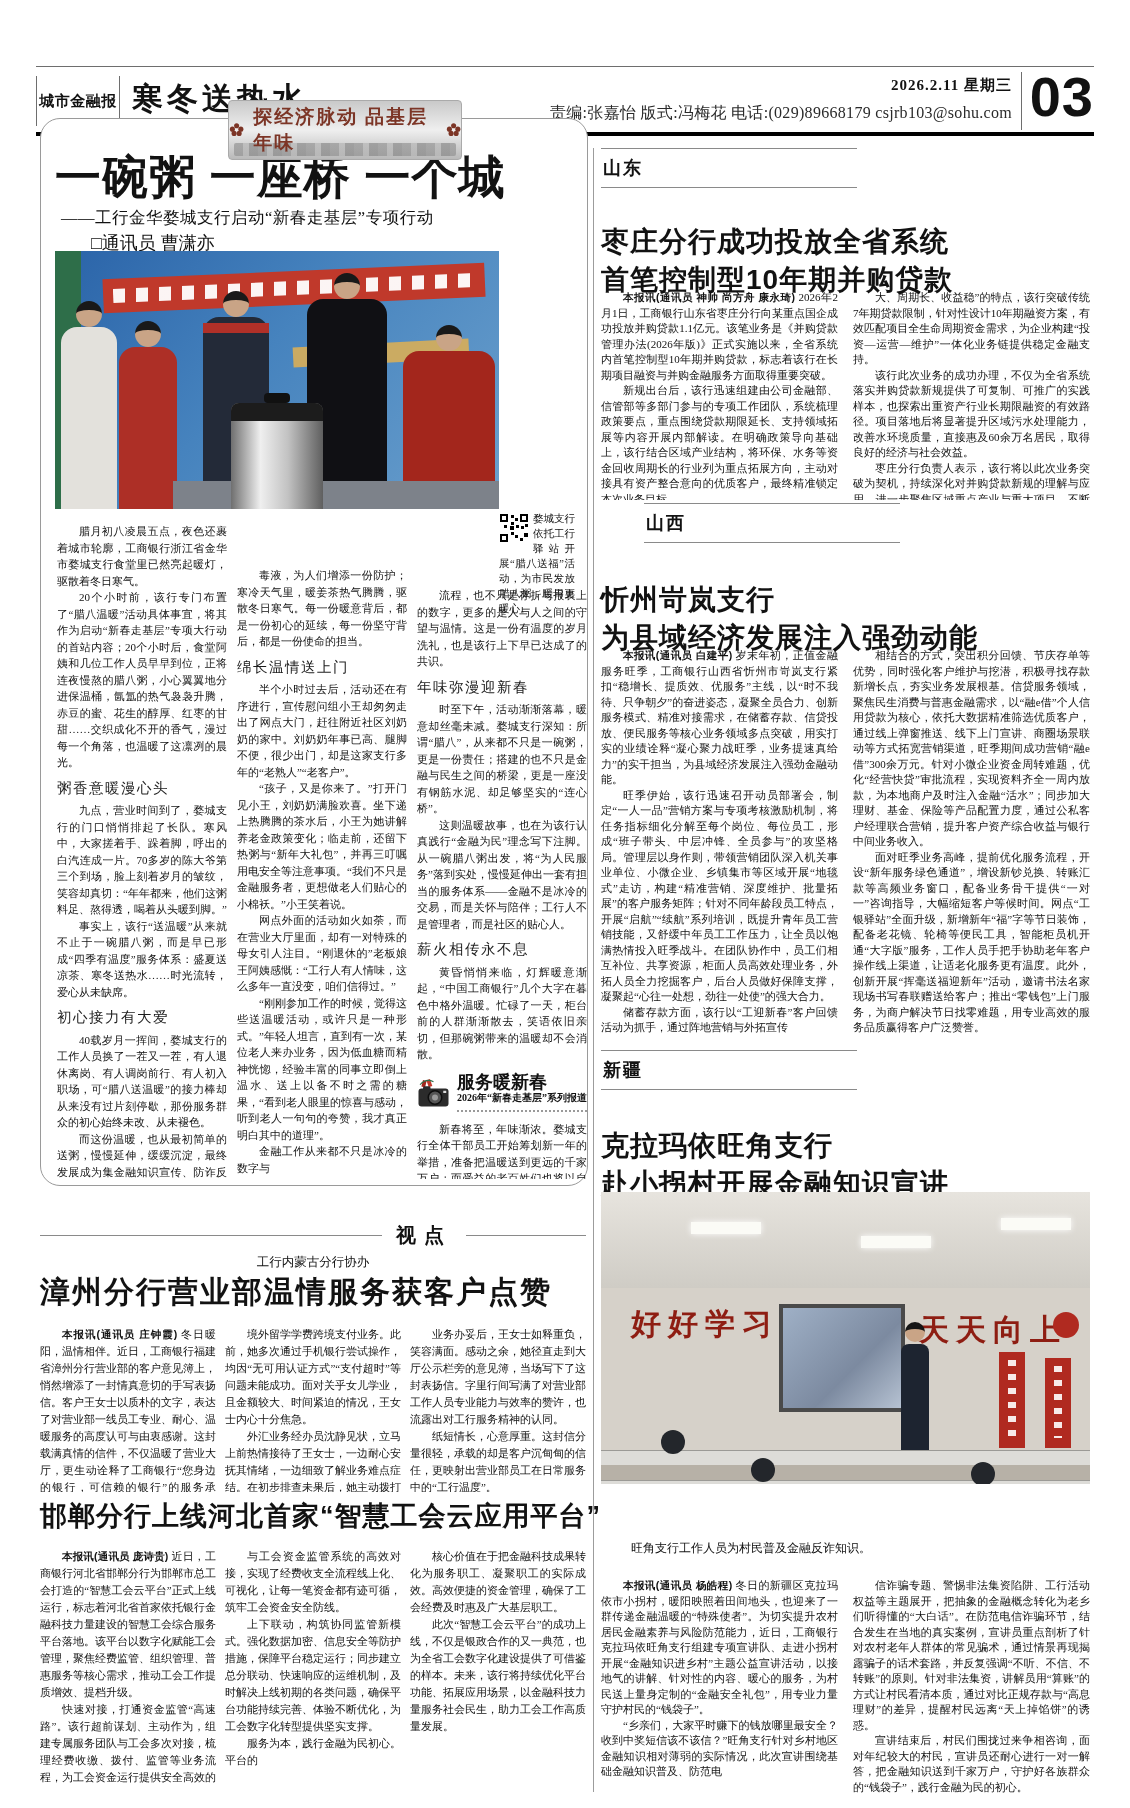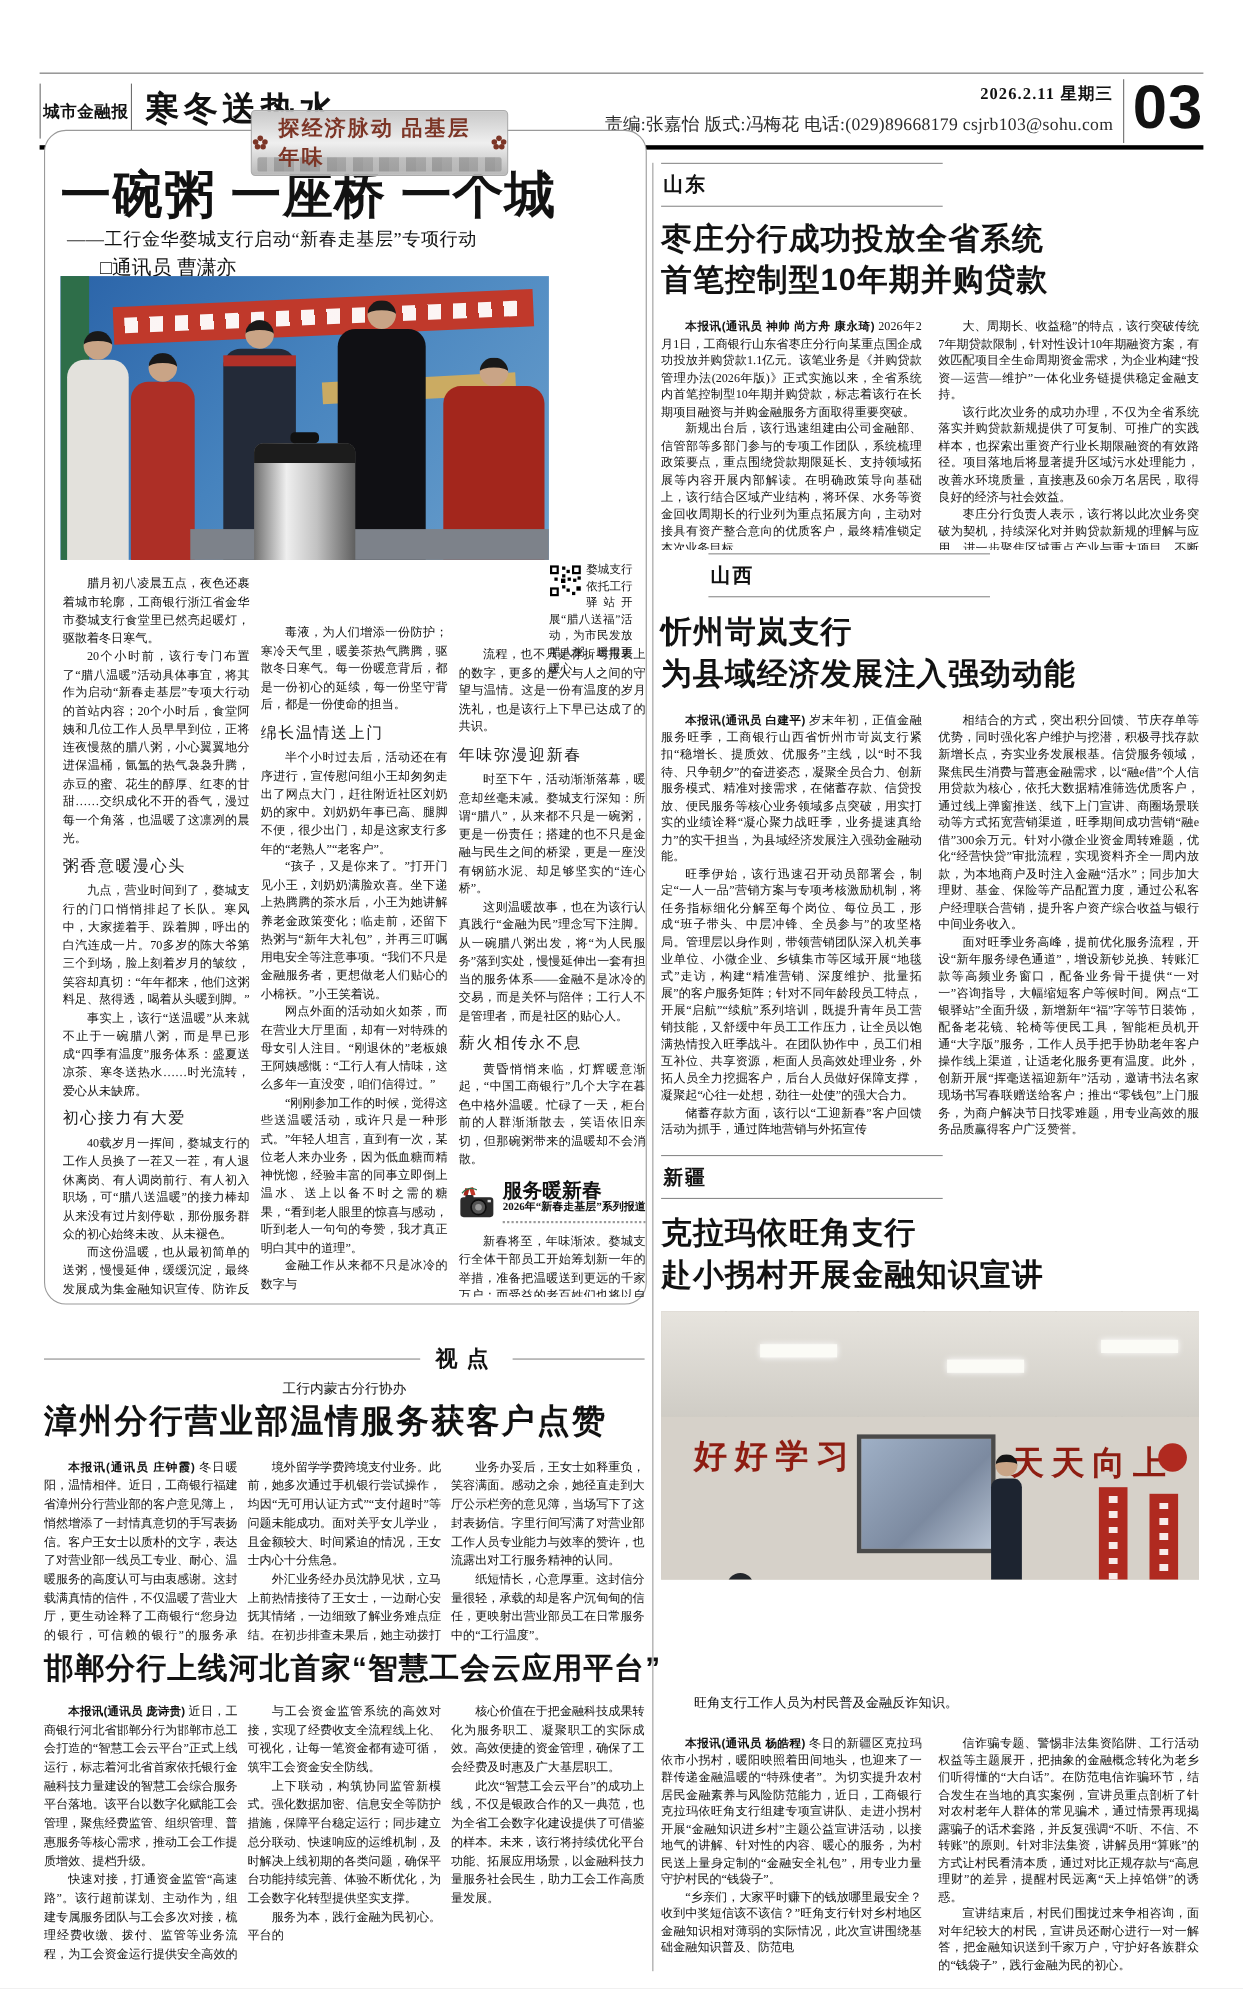--- a/index.html
+++ b/index.html
@@ -68,24 +68,24 @@
   .vp-sub{position:absolute;left:40px;top:1254px;width:546px;text-align:center;font-size:12.5px;}
   .vp-headline{position:absolute;left:40px;top:1272px;font-size:30px;font-weight:bold;letter-spacing:2px;white-space:nowrap;}
   .tri-body{position:absolute;left:40px;width:548px;display:flex;gap:9px;}
   .tri-col{width:176px;overflow:hidden;font-size:11px;line-height:17px;}
   .vp-body{top:1326px;height:166px;}
   .hd-headline{position:absolute;left:40px;top:1498px;font-size:27px;font-weight:bold;letter-spacing:1px;white-space:nowrap;}
   .hd-body{top:1548px;height:238px;}
   
   .r-label{position:absolute;left:601px;width:252px;border-top:1px solid #8a8a8a;border-bottom:1px solid #8a8a8a;
            padding:7px 2px;font-size:18px;font-weight:bold;letter-spacing:2px;}
-  .r-headline{position:absolute;left:601px;width:489px;font-weight:bold;font-size:28px;line-height:38px;letter-spacing:1px;}
+  .r-headline{position:absolute;left:601px;width:489px;font-weight:bold;font-size:28px;line-height:38px;letter-spacing:1px;margin-top:25px;}
   .r-body{position:absolute;left:601px;width:489px;display:flex;gap:15px;}
   .r-col{width:237px;overflow:hidden;font-size:11px;line-height:15.5px;}
-  .xj-photo{position:absolute;left:601px;top:1192px;width:489px;height:244px;overflow:hidden;background:#cfc9c1;}
+  .xj-photo{position:absolute;left:601px;top:1192px;width:489px;height:292px;overflow:hidden;background:#cfc9c1;}
   .xj-caption{position:absolute;left:601px;top:1540px;font-size:12px;padding-left:30px;}
   
   .x-ceil{position:absolute;left:0;top:0;width:100%;height:96px;
           background:linear-gradient(#e7e4de,#cfccc5),repeating-linear-gradient(90deg,transparent 0 58px,rgba(120,120,120,.25) 58px 60px);}
   .x-light{position:absolute;width:70px;height:12px;background:#fbfbf6;box-shadow:0 0 6px #fff;}
   .x-wall{position:absolute;left:0;top:96px;width:100%;height:162px;background:#d6d1c9;}
   .x-slogan{position:absolute;font-size:30px;font-weight:bold;color:#8e1d12;letter-spacing:7px;white-space:nowrap;}
   .x-screen{position:absolute;left:178px;top:112px;width:118px;height:100px;border:4px solid #4a4a4a;
             background:linear-gradient(135deg,#9fb0c6,#7c8aa0 60%,#b6c2d2);}
   .x-flag{position:absolute;width:26px;background:#b02a20;}

